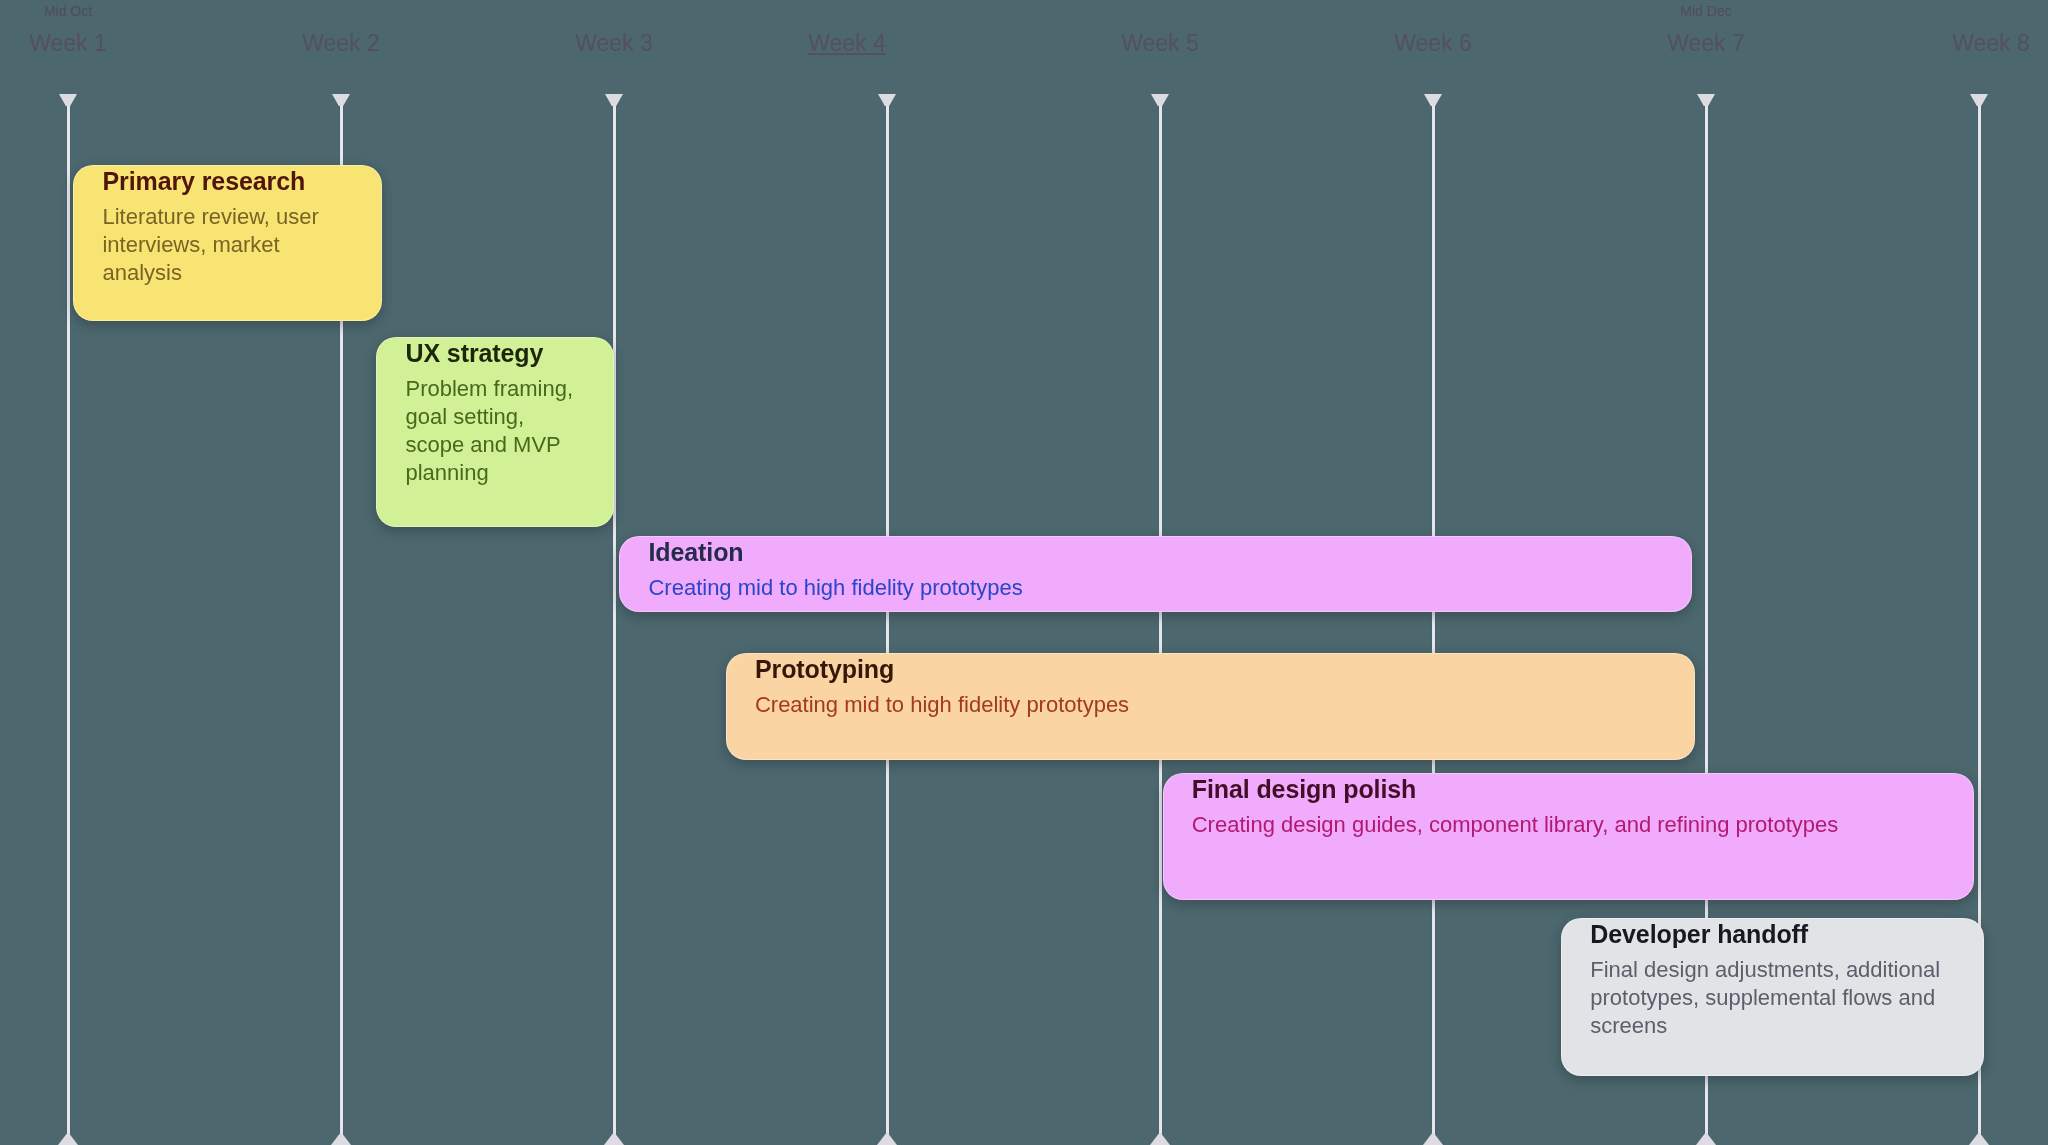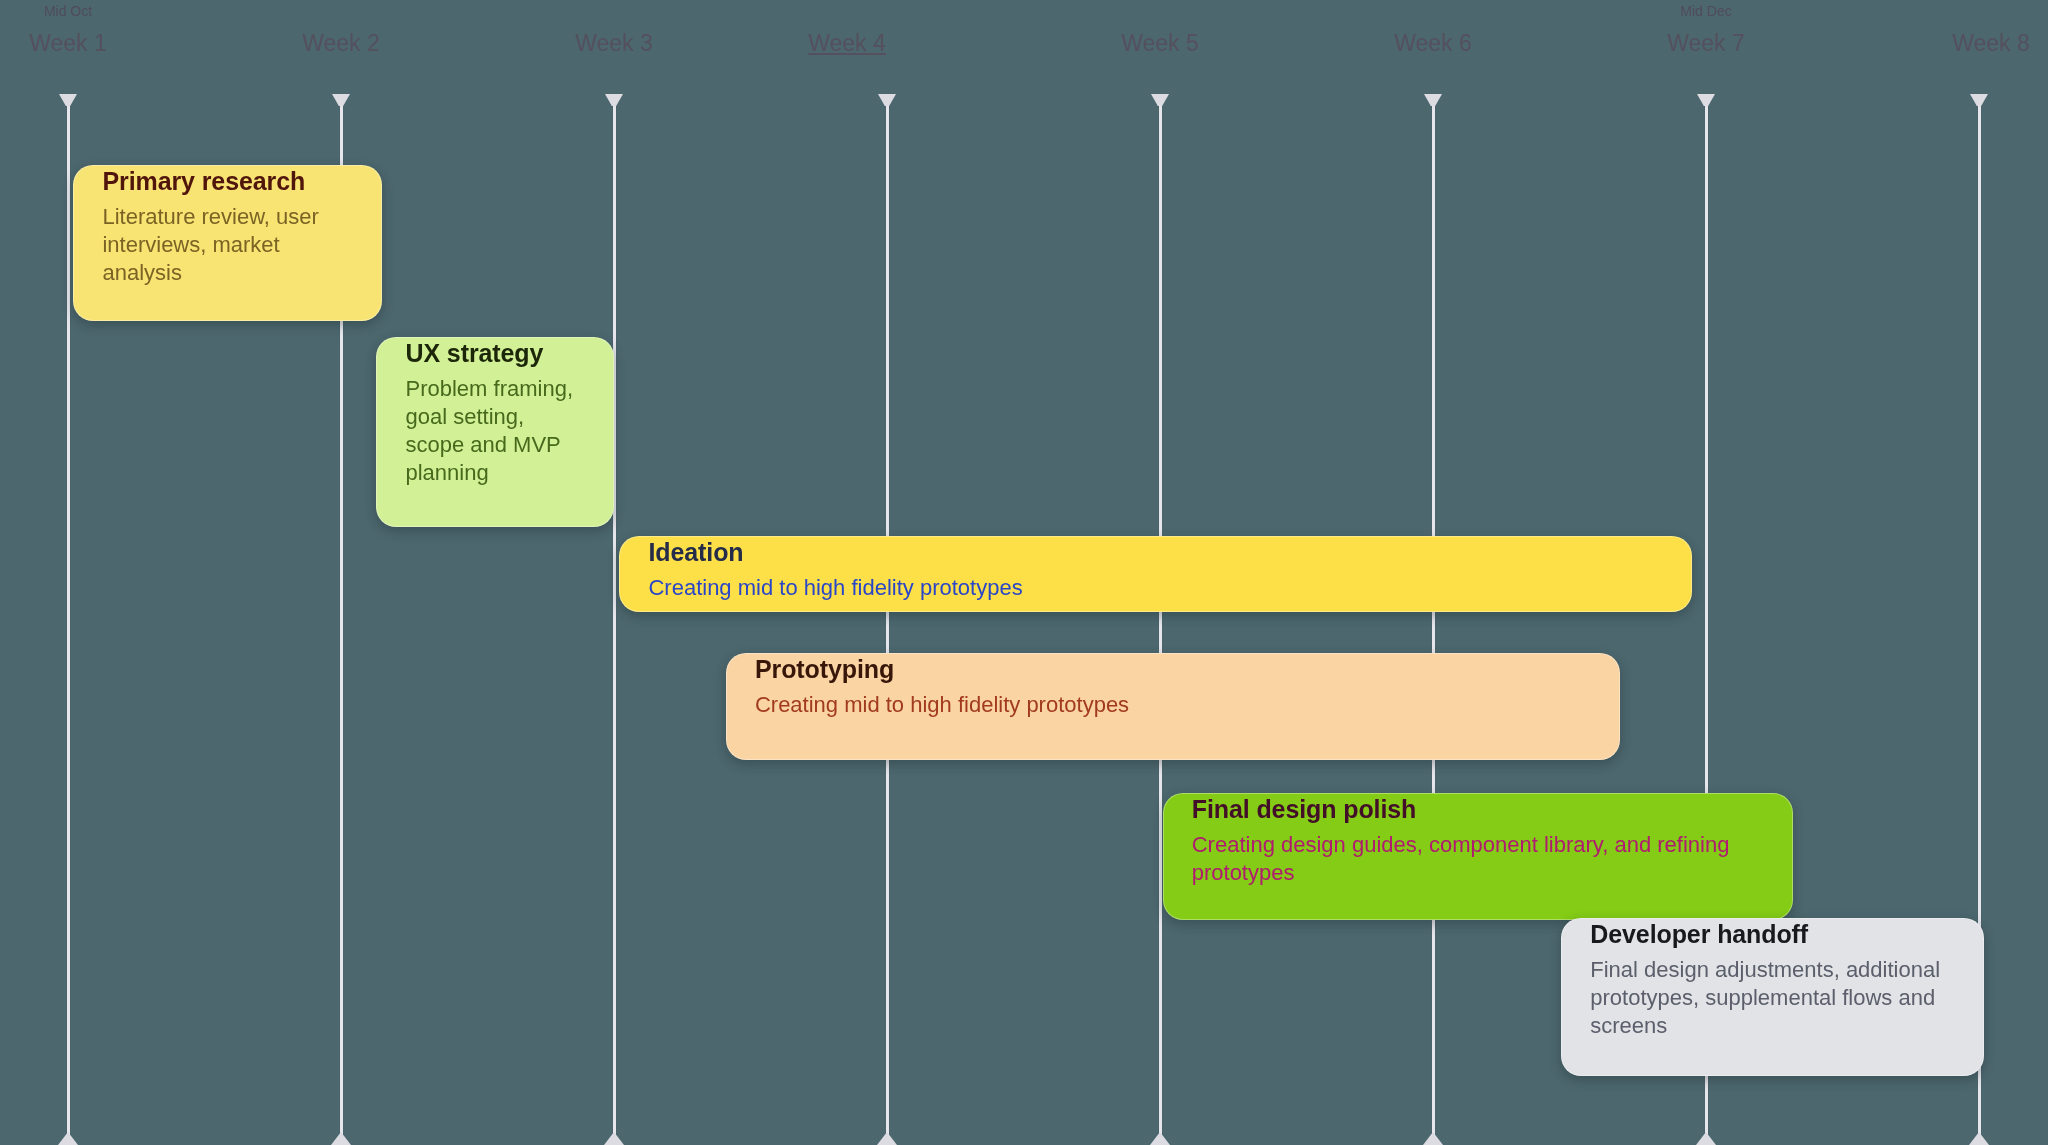--- a/index.html
+++ b/index.html
@@ -124,29 +124,29 @@
     <div class="month-label" style="left: 68px;">Mid Oct</div>
     <div class="month-label" style="left: 1706px;">Mid Dec</div>
     <div class="card" style="left: 73.46px; top: 165px; width: 308.49px; height: 156px; background: rgb(248, 228, 115);">
       <div class="card-title" style="color: rgb(80, 21, 11);">Primary research</div>
       <div class="card-desc" style="color: rgb(122, 99, 36);">Literature review, user interviews, market analysis</div>
     </div>
     <div class="card" style="left: 376.49px; top: 337px; width: 237.51px; height: 190px; background: rgb(210, 240, 150);">
       <div class="card-title" style="color: rgb(28, 38, 9);">UX strategy</div>
       <div class="card-desc" style="color: rgb(71, 105, 28);">Problem framing, goal setting, scope and MVP planning</div>
     </div>
-    <div class="card" style="left: 619.46px; top: 536px; width: 1072.89px; height: 76px; background: #fde047;">
+    <div class="card" style="left: 619.46px; top: 536px; width: 1072.89px; height: 76px; background: #f0abfc;">
       <div class="card-title" style="color: rgb(37, 44, 73);">Ideation</div>
       <div class="card-desc" style="color: rgb(42, 70, 200);">Creating mid to high fidelity prototypes</div>
     </div>
-    <div class="card" style="left: 725.93px; top: 653px; width: 894px; height: 107px; background: rgb(250, 212, 163);">
+    <div class="card" style="left: 725.93px; top: 653px; width: 969px; height: 107px; background: rgb(250, 212, 163);">
       <div class="card-title" style="color: rgb(56, 23, 10);">Prototyping</div>
       <div class="card-desc" style="color: rgb(162, 59, 30);">Creating mid to high fidelity prototypes</div>
     </div>
-    <div class="card" style="left: 1162.73px; top: 773px; width: 630px; height: 127px; background: #84cc16; margin-top: 20px;">
+    <div class="card" style="left: 1162.73px; top: 773px; width: 811px; height: 127px; background: #f0abfc;">
       <div class="card-title" style="color: rgb(67, 15, 40);">Final design polish</div>
       <div class="card-desc" style="color: rgb(176, 26, 112);">Creating design guides, component library, and refining prototypes</div>
     </div>
     <div class="card" style="left: 1561.31px; top: 918px; width: 423.15px; height: 158px; background: rgb(226, 227, 231);">
       <div class="card-title" style="color: rgb(23, 25, 30);">Developer handoff</div>
       <div class="card-desc" style="color: rgb(90, 95, 107);">Final design adjustments, additional prototypes, supplemental flows and screens</div>
     </div>
   </div>
 
 </body></html>

